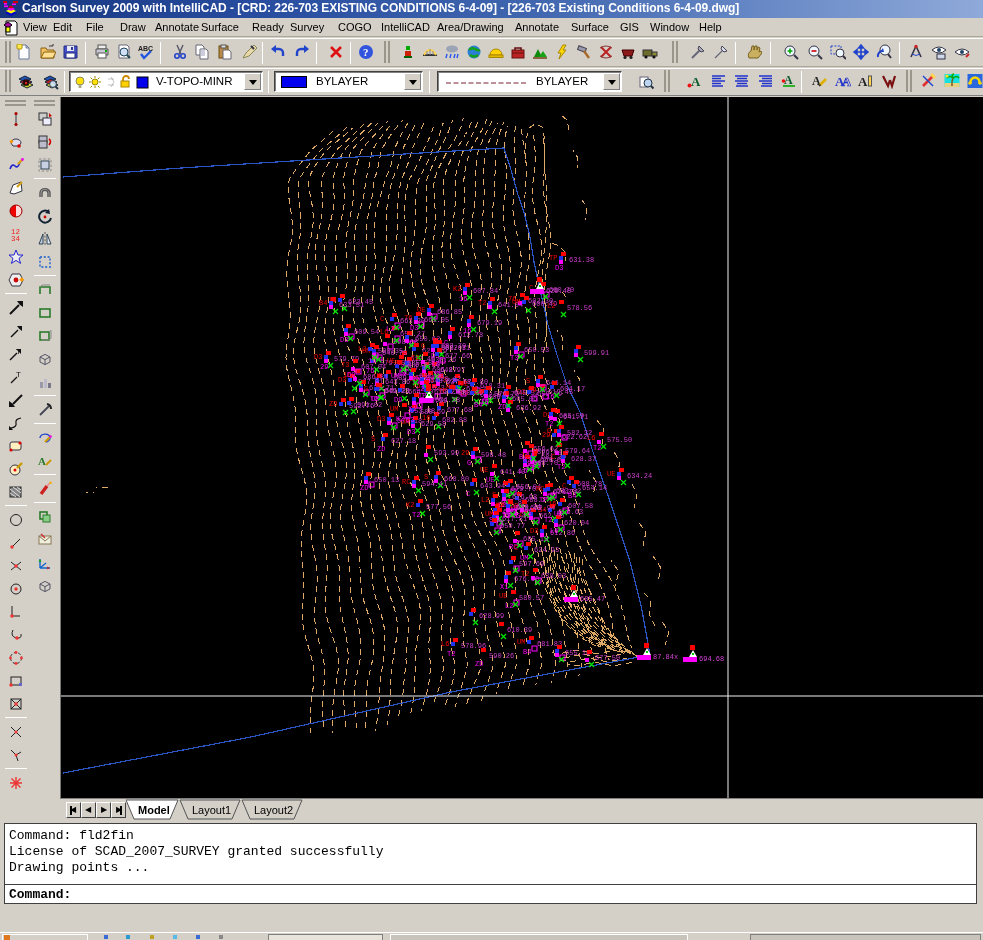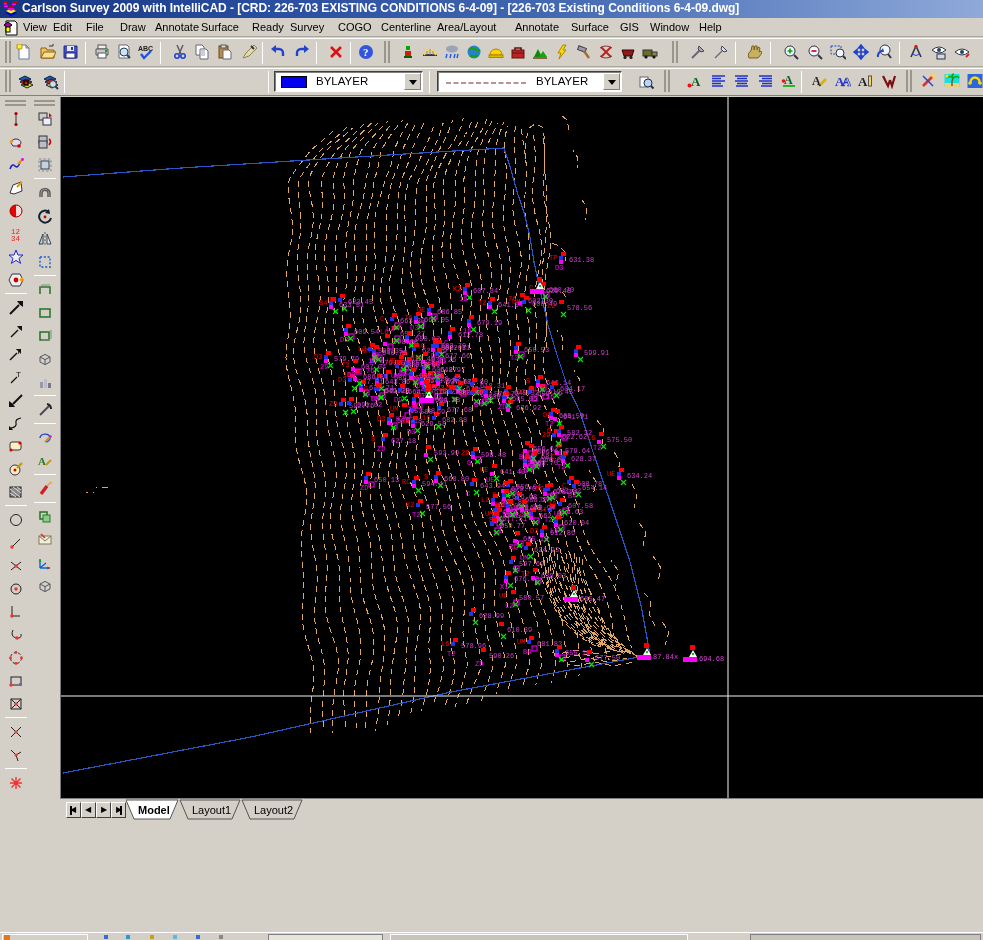--- a/index.html
+++ b/index.html
@@ -60,22 +60,22 @@
       </svg>
       <span style="position:absolute;left:23px;top:3px">View</span>
       <span style="position:absolute;left:53px;top:3px">Edit</span>
       <span style="position:absolute;left:86px;top:3px">File</span>
       <span style="position:absolute;left:120px;top:3px">Draw</span>
       <span style="position:absolute;left:155px;top:3px">Annotate</span>
       <span style="position:absolute;left:201px;top:3px">Surface</span>
       <span style="position:absolute;left:252px;top:3px">Ready</span>
       <span style="position:absolute;left:290px;top:3px">Survey</span>
       <span style="position:absolute;left:338px;top:3px">COGO</span>
-      <span style="position:absolute;left:381px;top:3px">Centerline</span>
-      <span style="position:absolute;left:437px;top:3px">Area/Layout</span>
+      <span style="position:absolute;left:381px;top:3px">IntelliCAD</span>
+      <span style="position:absolute;left:437px;top:3px">Area/Drawing</span>
       <span style="position:absolute;left:515px;top:3px">Annotate</span>
       <span style="position:absolute;left:571px;top:3px">Surface</span>
       <span style="position:absolute;left:620px;top:3px">GIS</span>
       <span style="position:absolute;left:650px;top:3px">Window</span>
       <span style="position:absolute;left:699px;top:3px">Help</span>
     </div>
 <div id="tb1">
       <div class="gripv" style="left:5px;top:3px;height:22px"></div>
       <div class="gripv" style="left:9px;top:3px;height:22px"></div>
       <div class="sepv" style="left:85px;top:4px;height:22px"></div>
@@ -348,20 +348,38 @@
       <div class="tbtn" style="left:39px;top:1px;width:24px;height:25px">
         <svg width="16" height="16" viewBox="0 0 16 16" style="margin:auto">
           <path d="M1,5 l6,-3 6,3 -6,3 z" fill="#2255bb" stroke="#123"></path>
           <path d="M2,8 l6,-3 6,3 -6,3 z" fill="#cc2222" stroke="#123"></path>
           <path d="M3,11 l6,-3 6,3 -6,3 z" fill="#dddd33" stroke="#123"></path>
           <circle cx="10" cy="10" r="3.4" fill="#cfe4ff" stroke="#234" opacity="0.9"></circle>
           <path d="M12.5,12.5 l2.5,2.5" stroke="#234" stroke-width="1.8"></path>
         </svg>
       </div>
       <div class="sepv" style="left:64px;top:3px;height:22px"></div>
+      <div class="combo" style="left:69px;top:3px;width:194px;height:21px">
+<svg width="78" height="15" viewBox="0 0 78 15" style="position:absolute;left:3px;top:3px">
+<circle cx="7" cy="6" r="4" fill="#ffe000" stroke="#886"></circle>
+          <rect x="5.6" y="10" width="2.8" height="3" fill="#aa8"></rect>
+<circle cx="22" cy="7" r="3" fill="#ffe000" stroke="#980"></circle>
+          <path d="M22,1v2M22,11v2M16,7h2M26,7h2M17.6,2.6l1.5,1.5M25,11l1.5,1.5M26.5,2.6L25,4.1M19,11l-1.5,1.5" stroke="#980"></path>
+<g opacity="0.5">
+            <path d="M38,2 l3,5 -3,5 M35,4 h6 M35,10 h6" stroke="#888" fill="none"></path>
+          </g>
+<path d="M50,6 v-2 a3,3 0 0 1 6,0" fill="none" stroke="#cc8800" stroke-width="1.8"></path>
+          <rect x="48" y="6" width="8" height="6" fill="#ffd000" stroke="#a80"></rect>
+<rect x="64" y="2" width="11" height="11" fill="#0000ee" stroke="#000"></rect>
+</svg>
+<span class="ctext" style="left:86px">V-TOPO-MINR</span>
+<div class="dbtn">
+          <span class="arr"></span>
+        </div>
+      </div>
       <div class="sepv" style="left:268px;top:3px;height:22px"></div>
       <div class="combo" style="left:274px;top:3px;width:149px;height:21px">
 <div style="position:absolute;left:6px;top:4px;width:26px;height:12px;background:#0000ee;border:1px solid #000"></div>
 <span class="ctext" style="left:41px">BYLAYER</span>
 <div class="dbtn">
           <span class="arr"></span>
         </div>
       </div>
       <div class="sepv" style="left:429px;top:3px;height:22px"></div>
       <div class="combo" style="left:437px;top:3px;width:185px;height:21px">
@@ -1626,20 +1644,27 @@
       </div>
 <svg width="250" height="21" viewBox="0 0 250 21" style="position:absolute;left:66px;top:0">
 <path d="M0,1 H52 L44,20 H8 Z" fill="#fff" stroke="#555"></path>
 <path d="M54,1 H114 L106,20 H62 Z" fill="#d4d0c8" stroke="#555"></path>
 <path d="M116,1 H176 L168,20 H124 Z" fill="#d4d0c8" stroke="#555"></path>
 <text x="12" y="15" font-size="11" font-weight="bold" fill="#000" font-family="Liberation Sans">Model</text>
 <text x="66" y="15" font-size="11" fill="#000" font-family="Liberation Sans">Layout1</text>
 <text x="128" y="15" font-size="11" fill="#000" font-family="Liberation Sans">Layout2</text>
 </svg>
     </div>
+<div id="cmdwin">
+      <div class="hist">Command: fld2fin
+License of SCAD_2007_SURVEY granted successfully
+Drawing points ...</div>
+      <div class="divl"></div>
+      <div class="prompt">Command:</div>
+    </div>
 <div id="taskbar">
 <div style="position:absolute;left:2px;top:1px;width:86px;height:7px;border:1px solid #fff;border-bottom:none"></div>
 <div style="position:absolute;left:4px;top:2px;width:6px;height:5px;background:#e07820"></div>
 <div style="position:absolute;left:104px;top:2px;width:4px;height:4px;background:#3a6ad4"></div>
 <div style="position:absolute;left:126px;top:2px;width:4px;height:4px;background:#2a9ad4"></div>
 <div style="position:absolute;left:150px;top:2px;width:4px;height:4px;background:#c0a020"></div>
 <div style="position:absolute;left:173px;top:2px;width:4px;height:4px;background:#58b8e8"></div>
 <div style="position:absolute;left:196px;top:2px;width:4px;height:4px;background:#3a6ad4"></div>
 <div style="position:absolute;left:219px;top:2px;width:4px;height:4px;background:#888"></div>
 <div style="position:absolute;left:268px;top:1px;width:115px;height:7px;background:#e8e4dc;border:1px solid #808080"></div>

